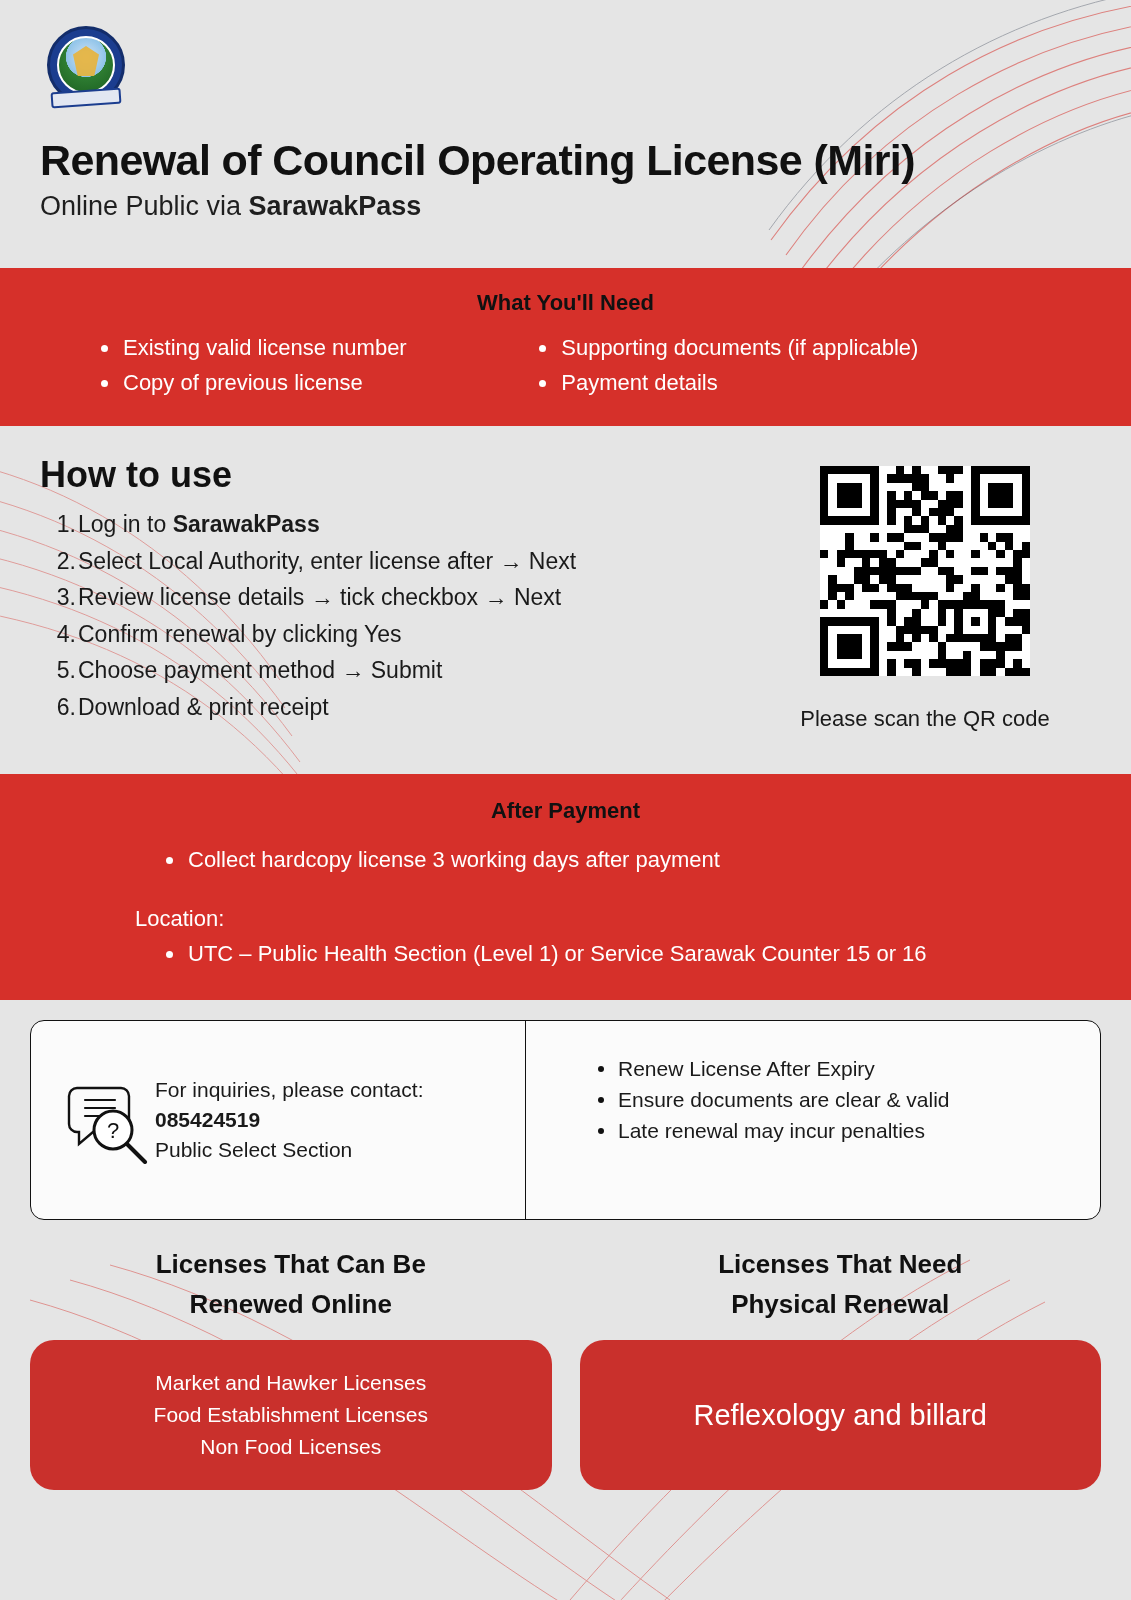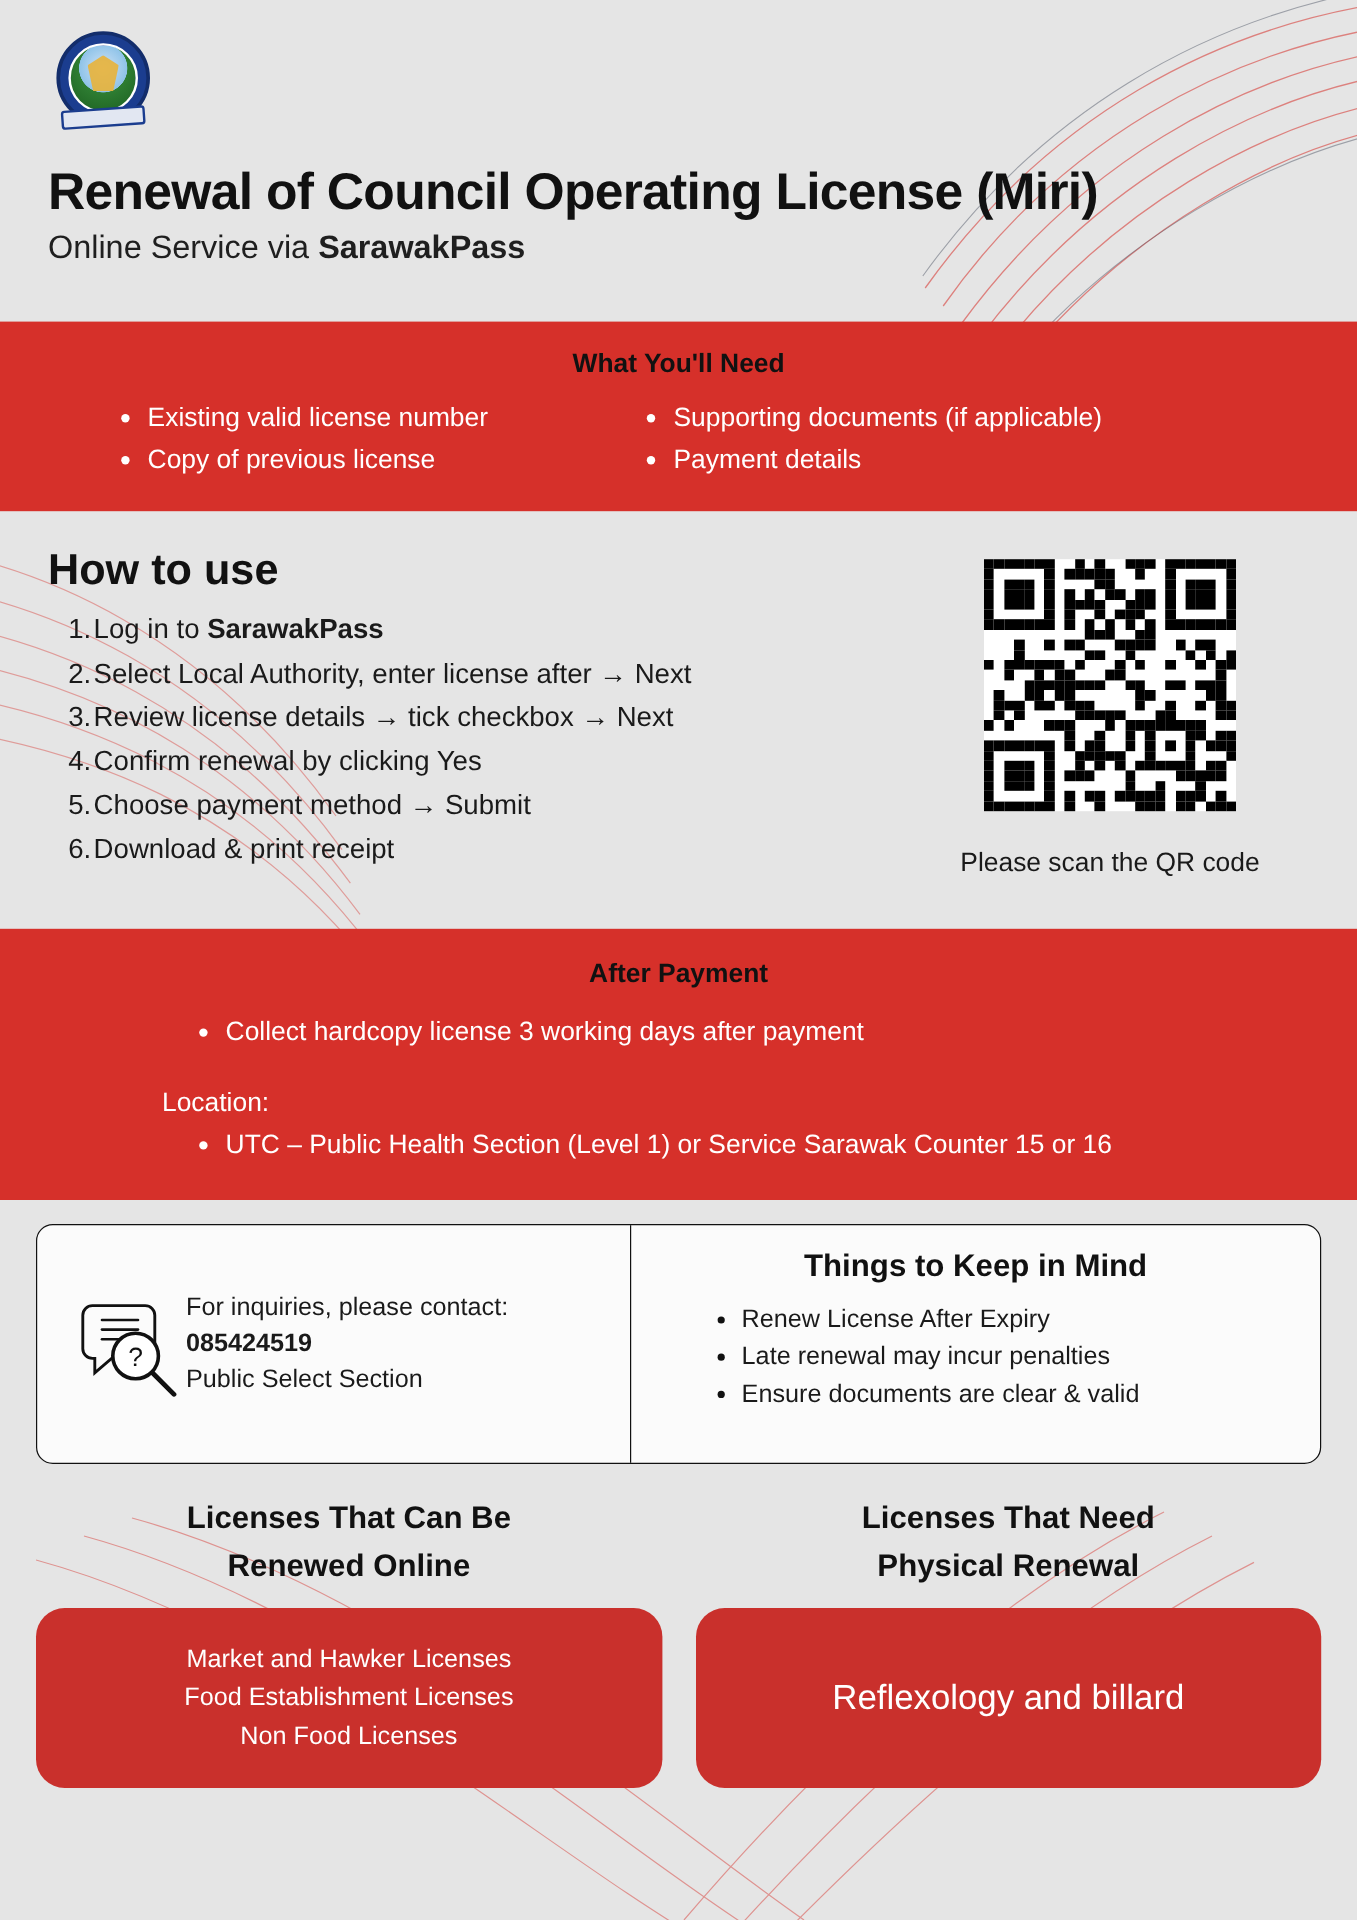--- a/index.html
+++ b/index.html
@@ -353,21 +353,21 @@
 
   <div class="header">
     <div class="logo">
       <div class="ring"></div>
       <div class="inner"></div>
       <div class="crest"></div>
       <div class="ribbon"></div>
     </div>
     <h1 class="title">Renewal of Council Operating License (Miri)</h1>
     <div class="subtitle">
-      <span>Online Service via </span><b>SarawakPass</b>
+      <span>Online Public via </span><b>SarawakPass</b>
     </div>
   </div>
 
   <div class="band need-band">
     <h2>What You'll Need</h2>
     <div class="need-cols">
       <ul class="need-col-1">
         <li>Existing valid license number</li>
         <li>Copy of previous license</li>
       </ul>
@@ -735,25 +735,24 @@
           <line x1="64" y1="72" x2="82" y2="90" stroke="#111" stroke-width="4" stroke-linecap="round"></line>
         </svg>
       </div>
       <div class="contact-text">
         <div>For inquiries, please contact:</div>
         <div class="phone">085424519</div>
         <div>Public Select Section</div>
       </div>
     </div>
     <div class="info-right">
-      <h3>Things to Keep in Mind</h3>
       <ul>
         <li>Renew License After Expiry</li>
+        <li>Ensure documents are clear &amp; valid</li>
         <li>Late renewal may incur penalties</li>
-        <li>Ensure documents are clear &amp; valid</li>
       </ul>
     </div>
   </div>
 
   <div class="bottom">
     <div class="bottom-col">
       <h3>
         <span>Licenses That Can Be</span><br>
         <span>Renewed Online</span>
       </h3>

